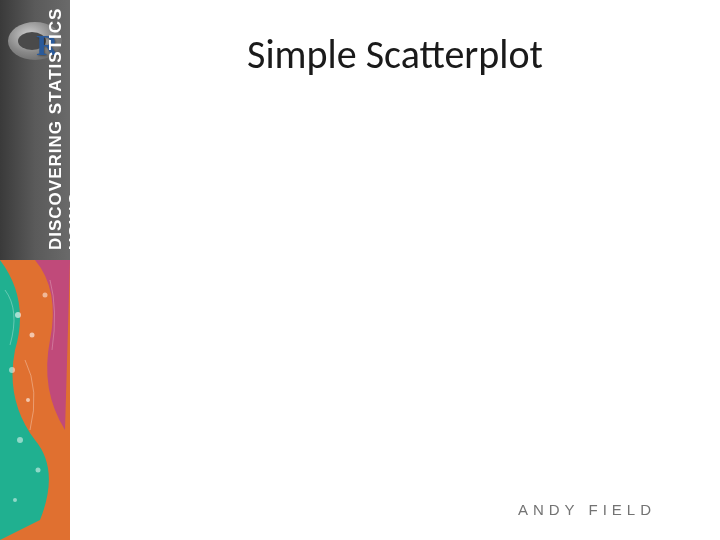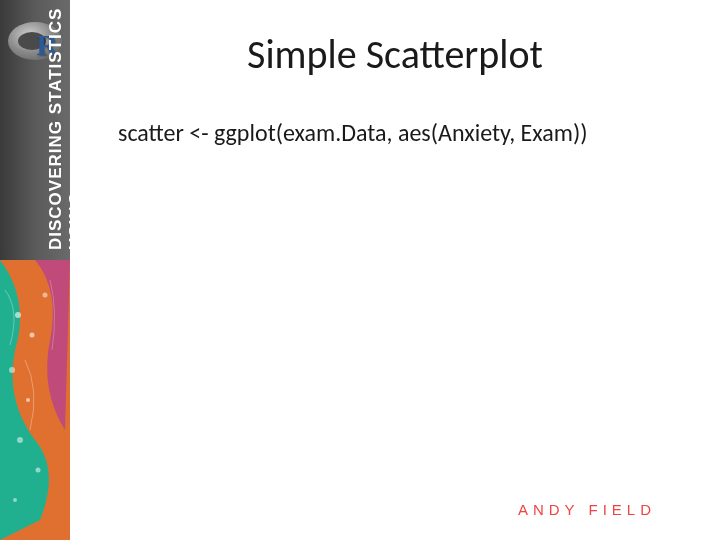--- a/index.html
+++ b/index.html
@@ -126,21 +126,21 @@
       margin-bottom: 32px;
       font-family: Calibri, "Segoe UI", Arial, sans-serif;
     }
     .footer-author {
       position: absolute;
       bottom: 22px;
       right: 64px;
       font-family: Arial, sans-serif;
       font-size: 15px;
       letter-spacing: 5px;
-      color: #ef4444;
+      color: #737373;
       font-weight: 400;
     }
   </style>
 </head>
 <body>
 
 <div class="sidebar">
   <div class="sidebar-top">
     <div class="r-logo">
       <div class="r-logo-ellipse"></div>
@@ -165,16 +165,15 @@
       <circle cx="15" cy="240" r="2" fill="#fff" opacity="0.5"></circle>
       <path d="M 5 30 Q 20 50 10 85" stroke="#fff" stroke-width="0.8" fill="none" opacity="0.4"></path>
       <path d="M 25 100 Q 40 130 30 170" stroke="#fff" stroke-width="0.8" fill="none" opacity="0.4"></path>
       <path d="M 50 20 Q 58 50 52 90" stroke="#fff" stroke-width="0.8" fill="none" opacity="0.3"></path>
     </svg>
   </div>
 </div>
 
 <div class="content">
   <h1 class="title">Simple Scatterplot</h1>
-  <p class="body-text">scatter &lt;- ggplot(exam.Data, aes(Anxiety, Exam))</p>
 </div>
 
 <div class="footer-author">ANDY FIELD</div>
 
 </body></html>

